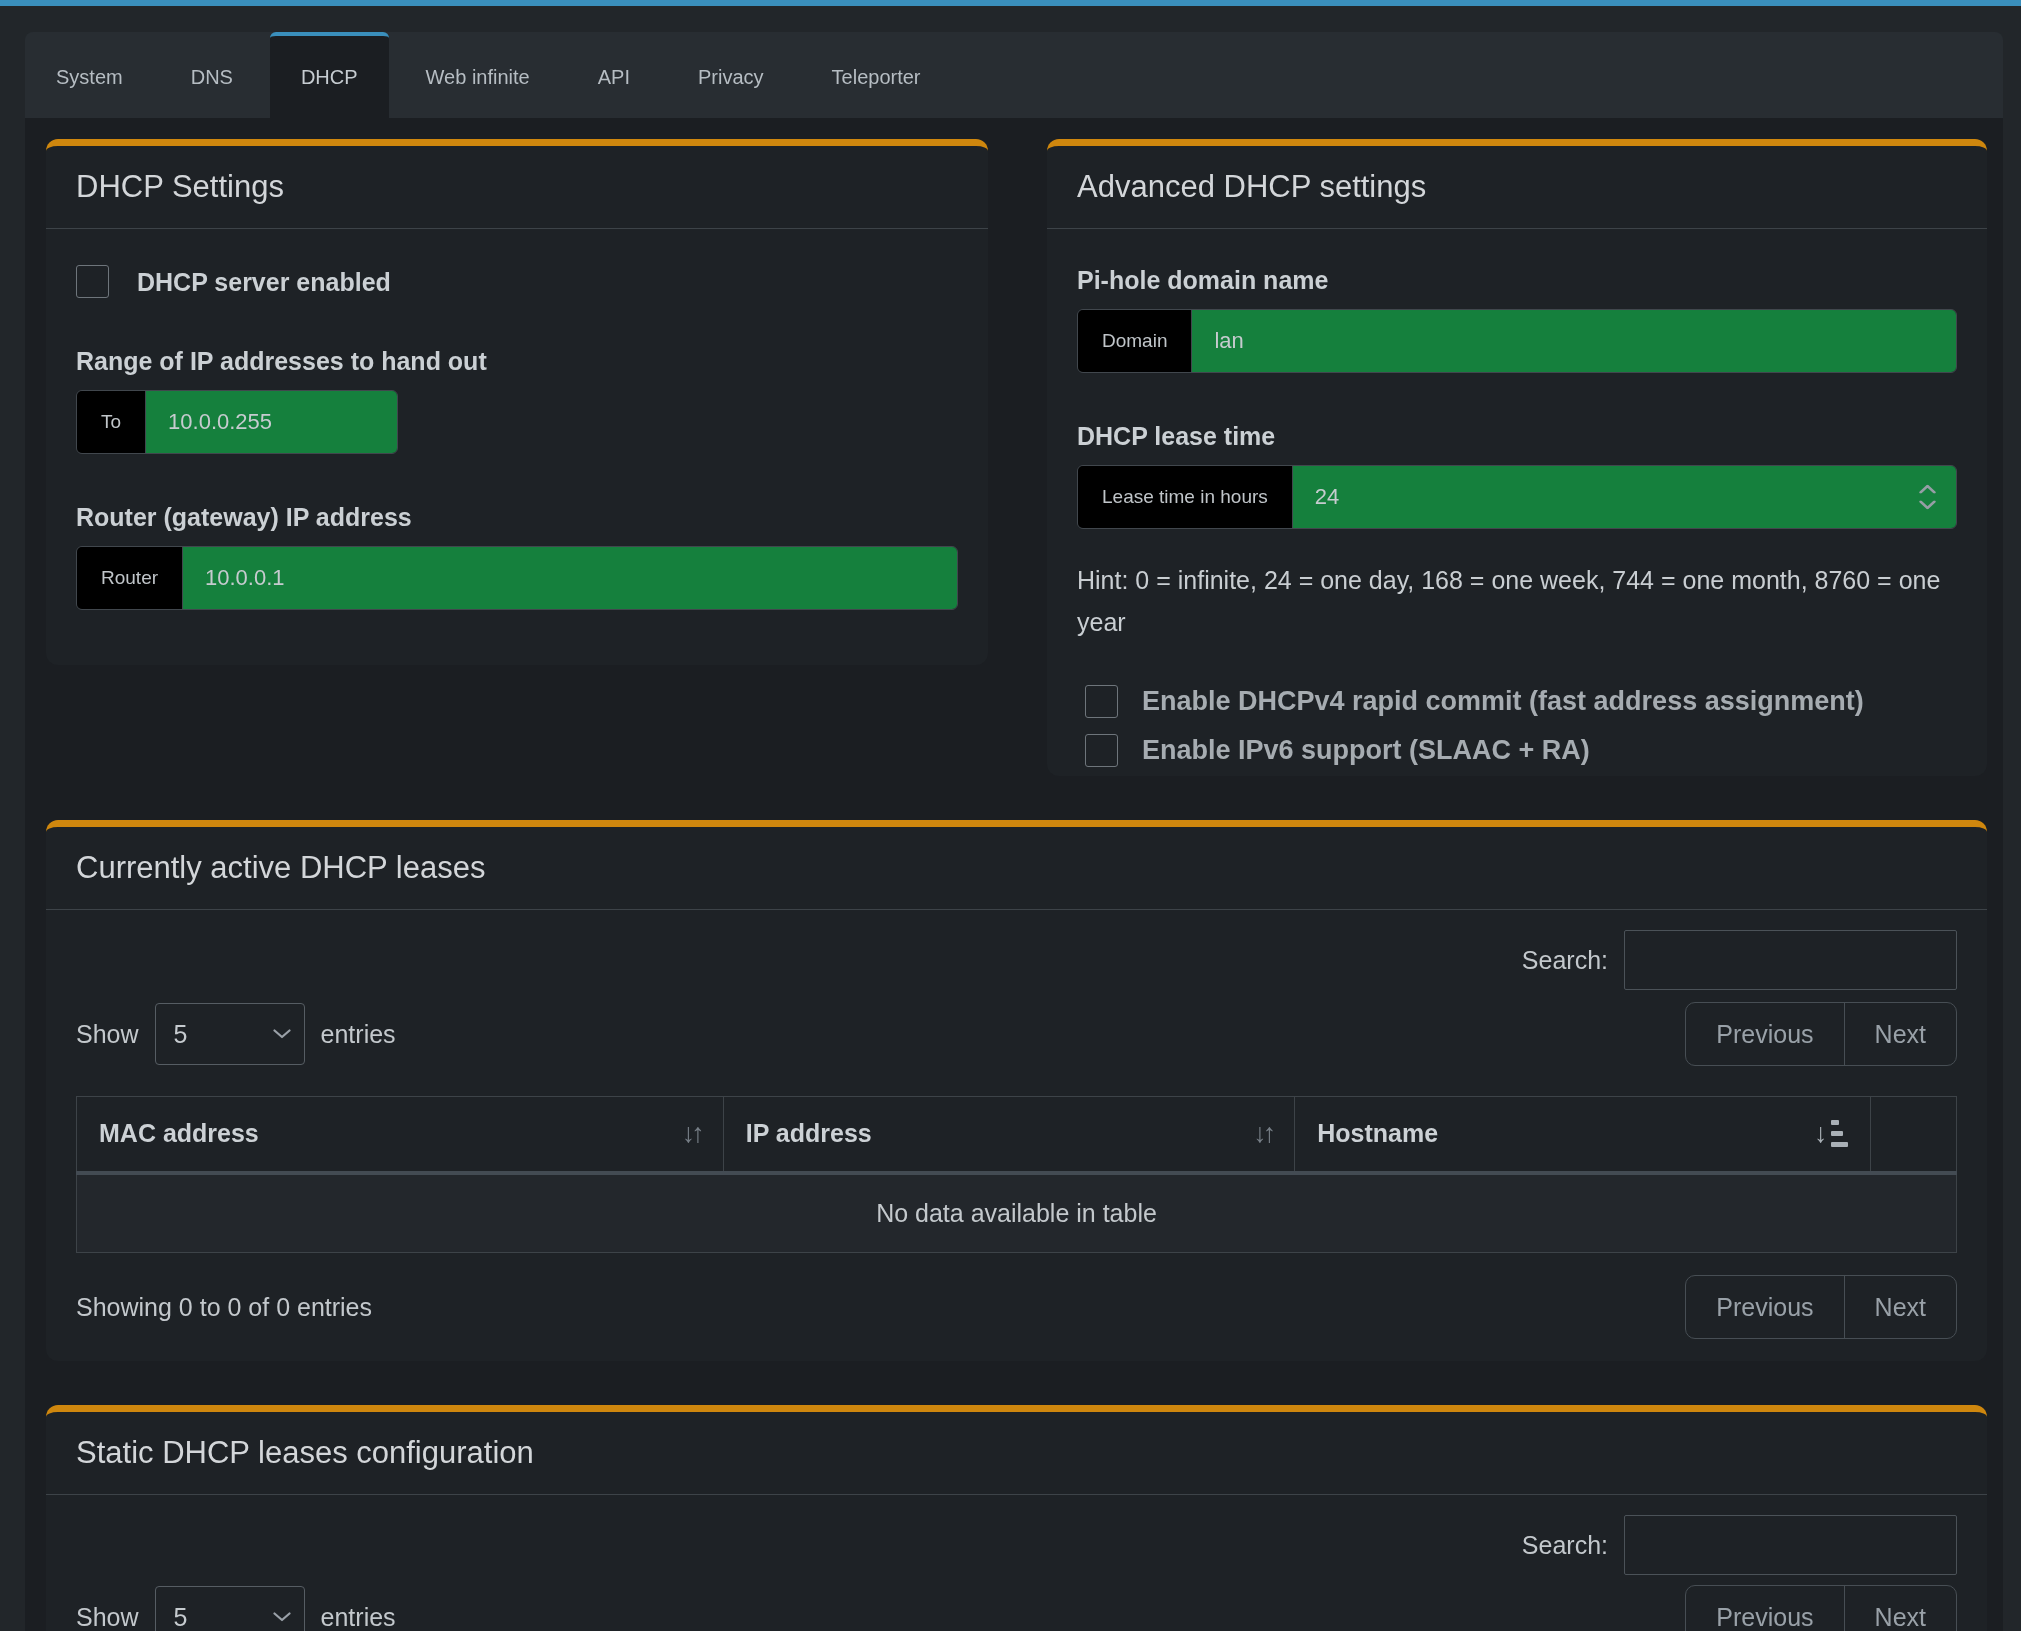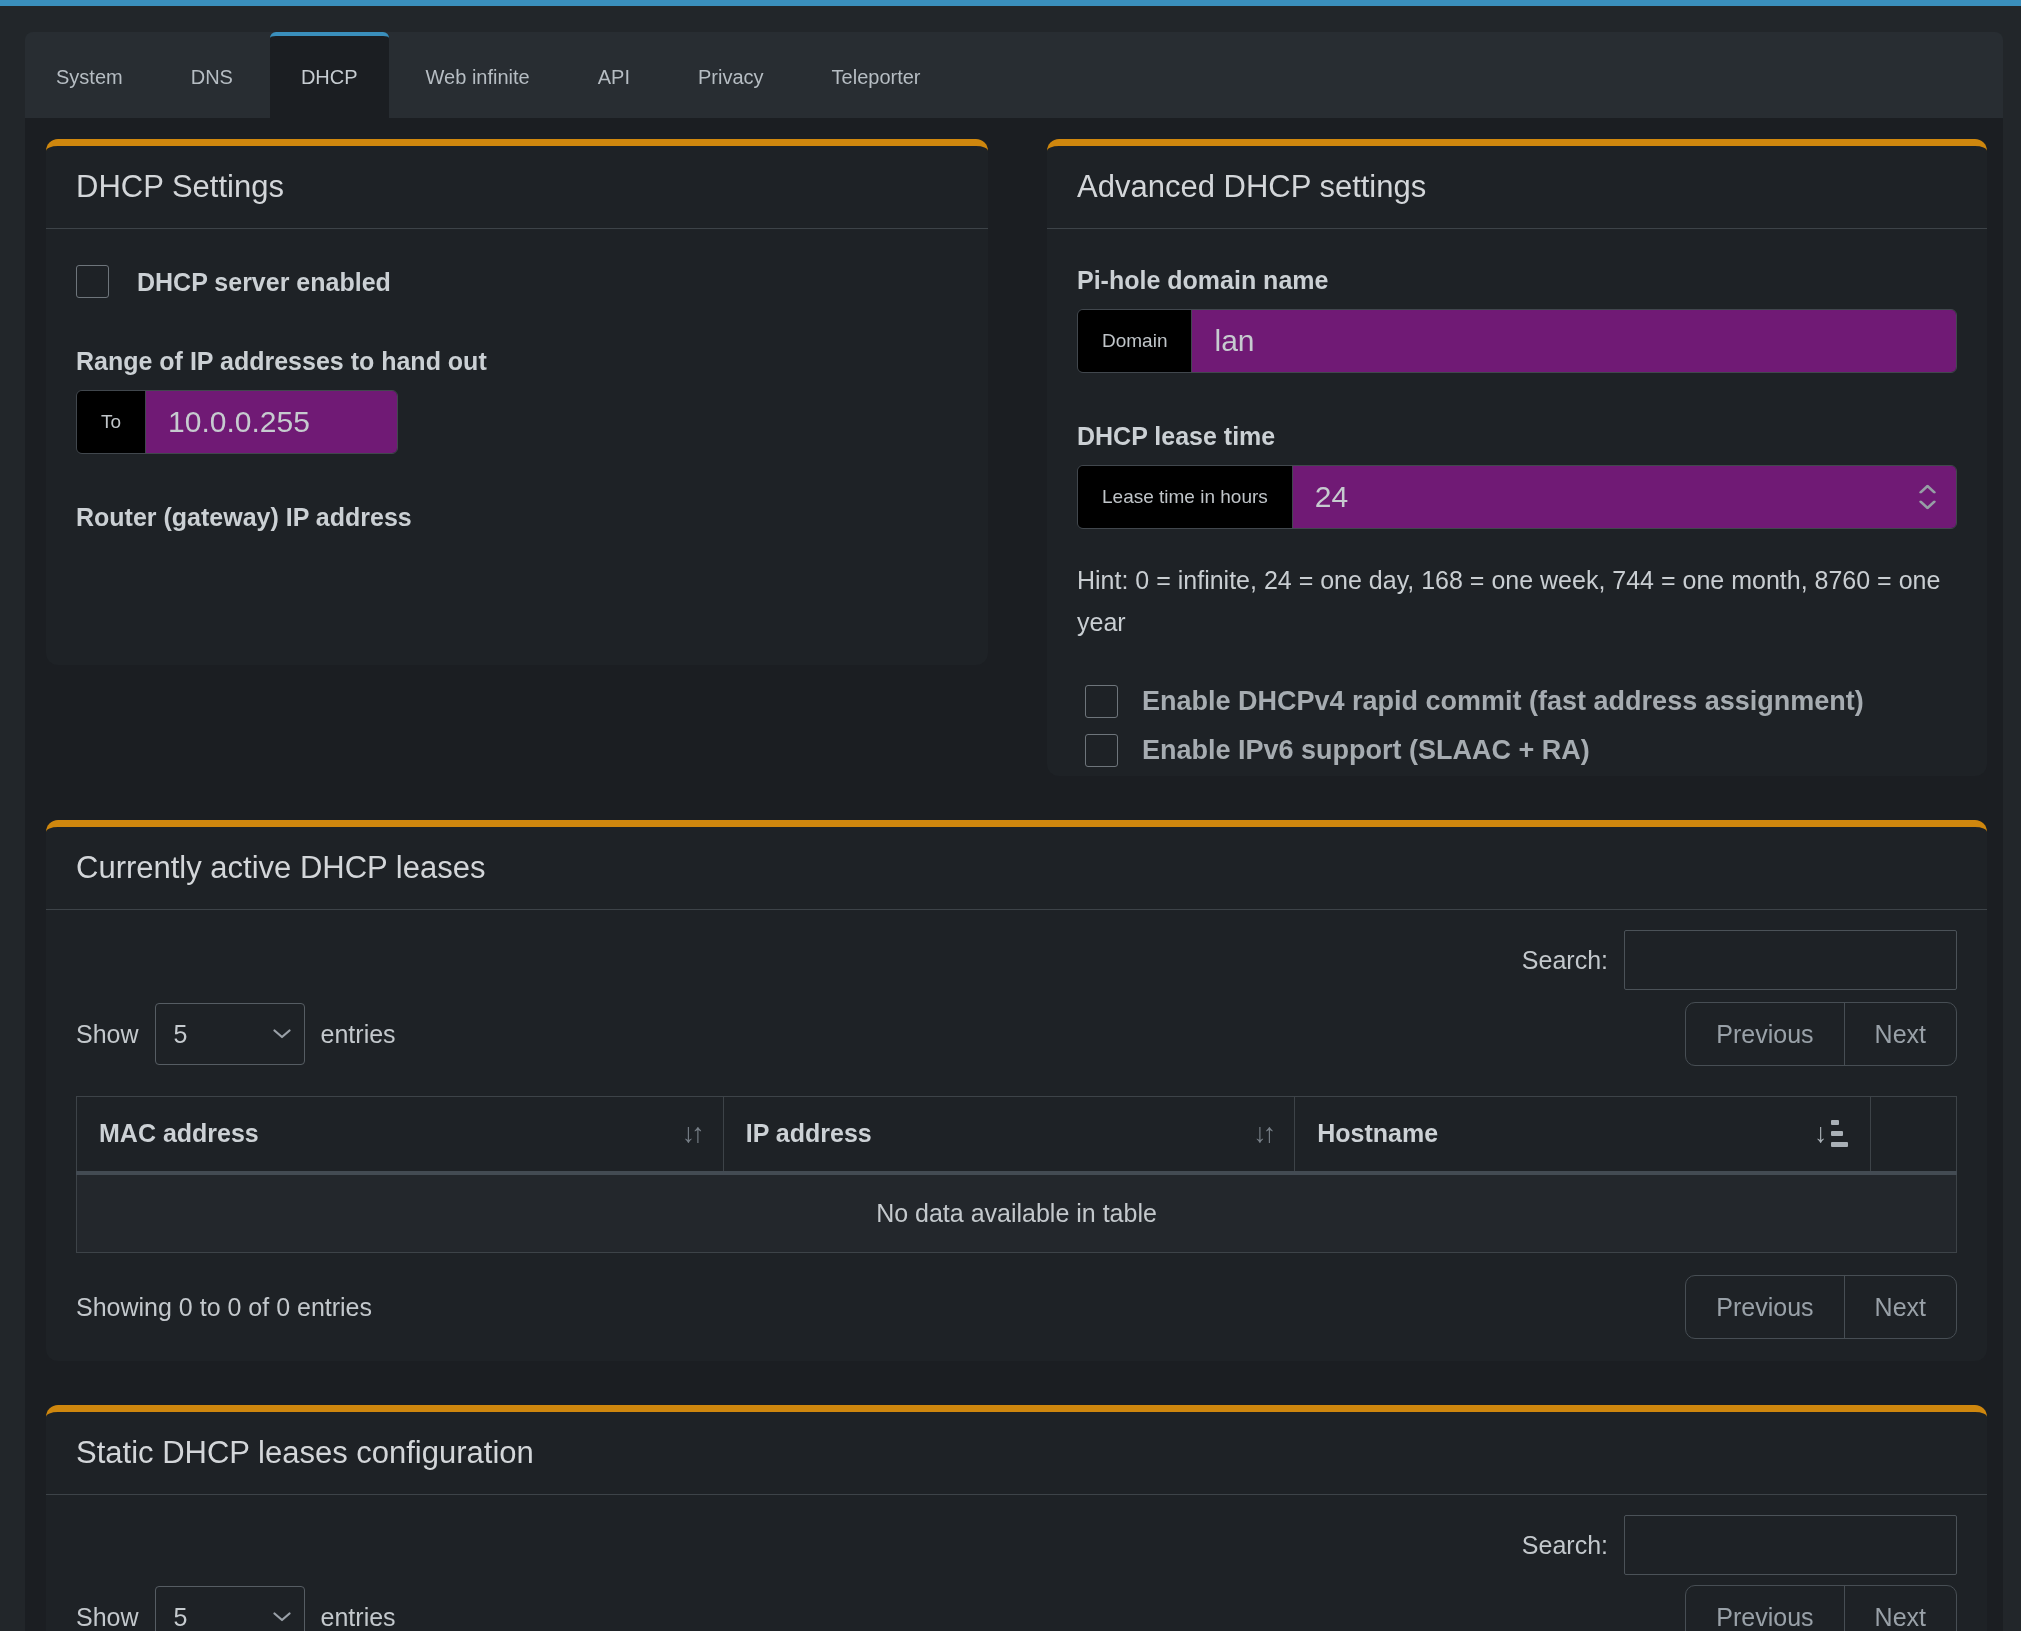--- a/index.html
+++ b/index.html
@@ -77,22 +77,22 @@
     border: 1px solid #41474d; border-radius: 6px;
     background: #26292d; overflow: hidden;
   }
   .addon {
     background: #000000; color: #c0c5c9; font-size: 19px;
     display: flex; align-items: center; padding: 0 24px;
     border-right: 1px solid #41474d; flex: none; white-space: nowrap;
   }
   .field {
     flex: 1 1 auto; min-width: 0;
-    background: #701a75; border: none; outline: none;
-    color: #c6cbcf; font-size: 30px; padding: 0 22px;
+    background: #15803d; border: none; outline: none;
+    color: #c6cbcf; font-size: 22px; padding: 0 22px;
     font-family: inherit;
   }
   .range-row { display: flex; gap: 48px; margin-top: 14px; }
   .group-from { width: 325px; }
   .group-to   { width: 322px; }
 
   .lease-wrap { position: relative; flex: 1 1 auto; display: flex; }
   .lease-wrap .field { padding-right: 64px; }
   .stepper {
     position: absolute; right: 20px; top: 50%; transform: translateY(-50%);
@@ -186,20 +186,24 @@
 
         <div class="form-label mt-lg">Range of IP addresses to hand out</div>
         <div class="range-row">
           <div class="input-group group-to">
             <span class="addon">To</span>
             <input class="field" type="text" value="10.0.0.255" style="">
           </div>
         </div>
 
         <div class="form-label mt-lg">Router (gateway) IP address</div>
+        <div class="input-group mt-sm">
+          <span class="addon">Router</span>
+          <input class="field" type="text" value="10.0.0.1" style="">
+        </div>
       </div>
     </div>
 
     <div class="card card-right">
       <div class="card-header">
         <div class="card-title">Advanced DHCP settings</div>
       </div>
       <div class="card-body">
         <div class="form-label" style="margin-top:12px">Pi-hole domain name</div>
         <div class="input-group mt-sm">

